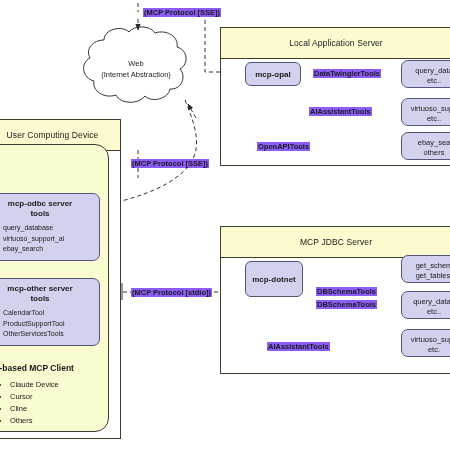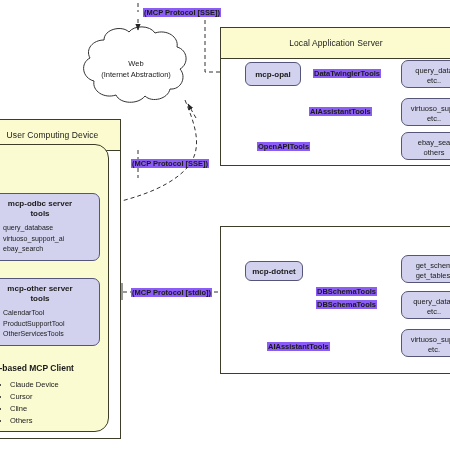--- a/index.html
+++ b/index.html
@@ -295,22 +295,23 @@
       <span>virtuoso_supp</span><br>
       <span>etc..</span>
     </div>
     <div class="tool-box" style="left:180px; top:104px; width:66px; height:28px;">
       <span>ebay_sea</span><br>
       <span>others</span>
     </div>
   </div>
 
   <div class="panel" style="left:220px; top:226px; width:232px; height:148px;">
-
-    <div class="node-box" style="left:24px; top:34px; width:58px; height:20px;">mcp-dotnet</div>
+    <div class="panel-header">MCP JDBC Server</div>
+
+    <div class="node-box" style="left:24px; top:34px; width:58px; height:36px;">mcp-dotnet</div>
 
     <div class="edge-label" style="left:95px; top:36px;margin-top:24px;">DBSchemaTools</div>
     <div class="edge-label" style="left:95px; top:73px;">DBSchemaTools</div>
     <div class="edge-label" style="left:46px; top:115px;">AIAssistantTools</div>
 
     <div class="tool-box" style="left:180px; top:28px; width:66px; height:28px;">
       <span>get_schem</span><br>
       <span>get_tables, </span>
     </div>
     <div class="tool-box" style="left:180px; top:64px; width:66px; height:28px;">

